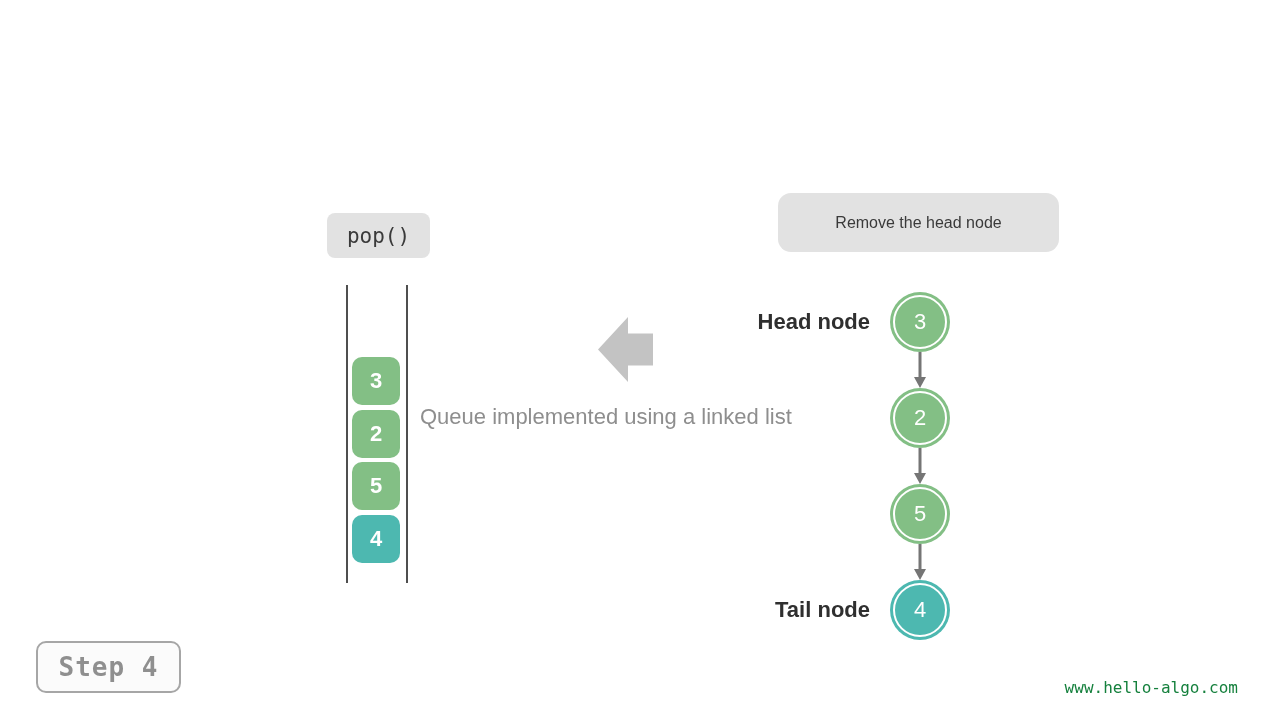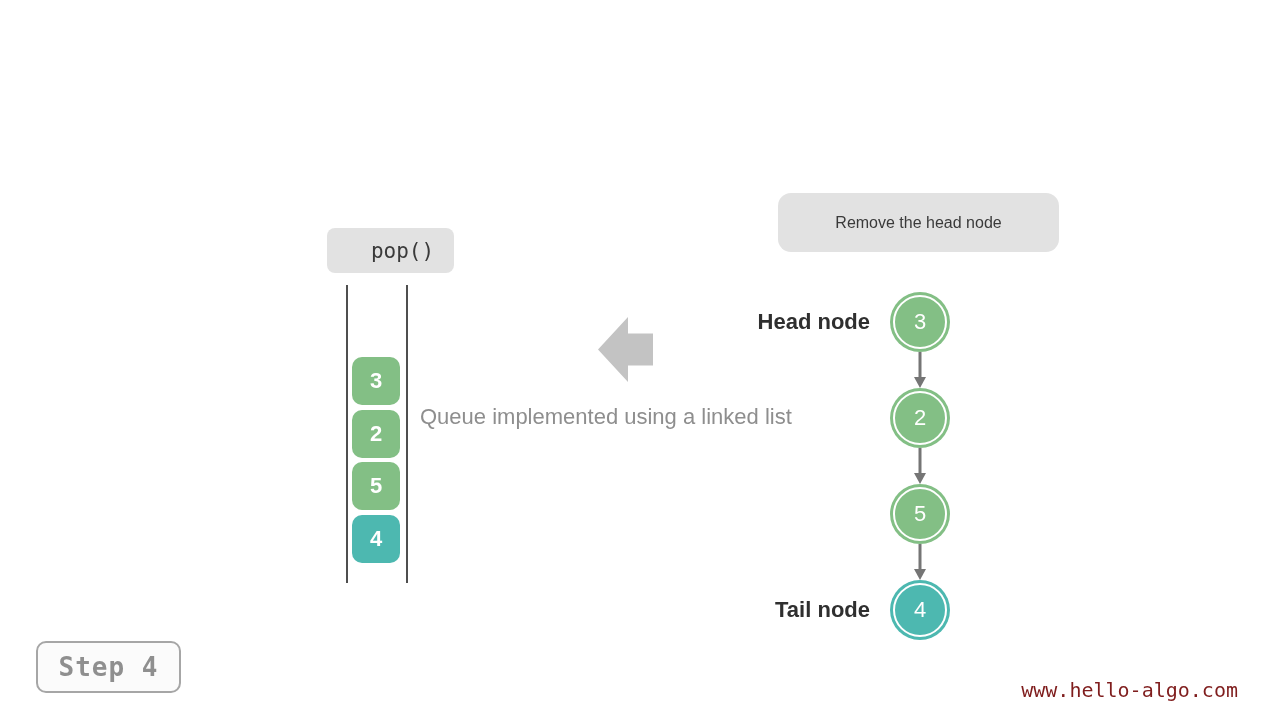--- a/index.html
+++ b/index.html
@@ -14,25 +14,24 @@
   
   .chip {
     position: absolute;
     display: flex;
     align-items: center;
     justify-content: center;
     background: #e2e2e2;
     color: #3a3a3a;
   }
   .chip-pop {
-    left: 327px; top: 228px; width: 103px; height: 45px;
+    left: 327px; top: 213px; width: 103px; height: 45px;
     border-radius: 8px;
     font-family: "DejaVu Sans Mono", "Liberation Mono", monospace;
     font-size: 21px;
-    padding-left: 24px;
   }
   .chip-remove {
     left: 778px; top: 193px; width: 281px; height: 59px;
     border-radius: 13px;
     font-size: 16px;
   }
   
   .queue-wall {
     position: absolute;
     top: 285px;
@@ -125,22 +124,22 @@
     font-size: 26px;
     font-weight: 700;
     color: #8f8f8f;
     letter-spacing: 1px;
   }
   
   .watermark {
     position: absolute;
     right: 42px; top: 678px;
     font-family: "DejaVu Sans Mono", "Liberation Mono", monospace;
-    font-size: 20px;
-    color: #7f1d1d;
+    font-size: 16px;
+    color: #15803d;
   }
 </style>
 </head>
 <body>
 
 <div class="canvas">
 
   <div class="chip chip-pop">pop()</div>
 
   <div class="chip chip-remove">Remove the head node</div>

